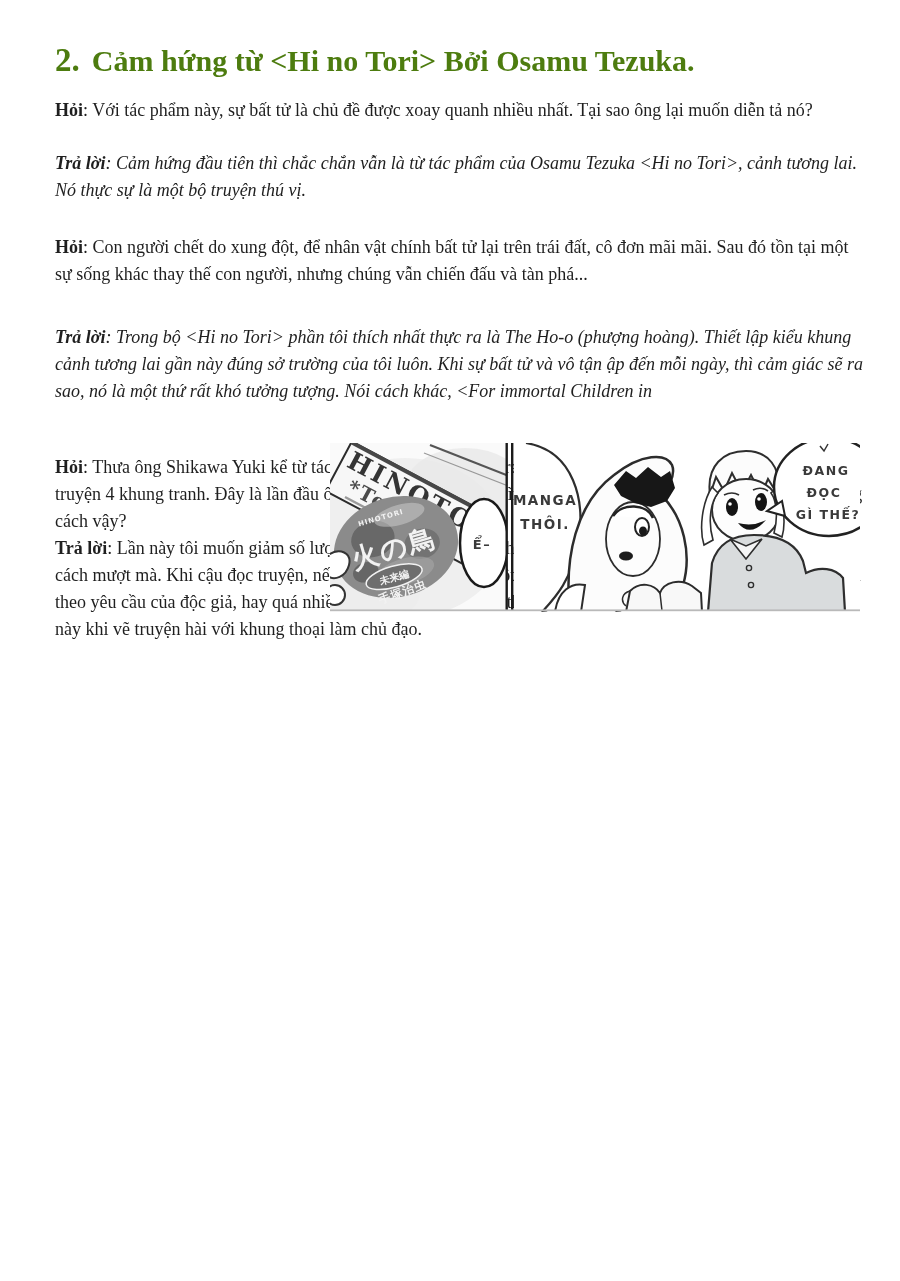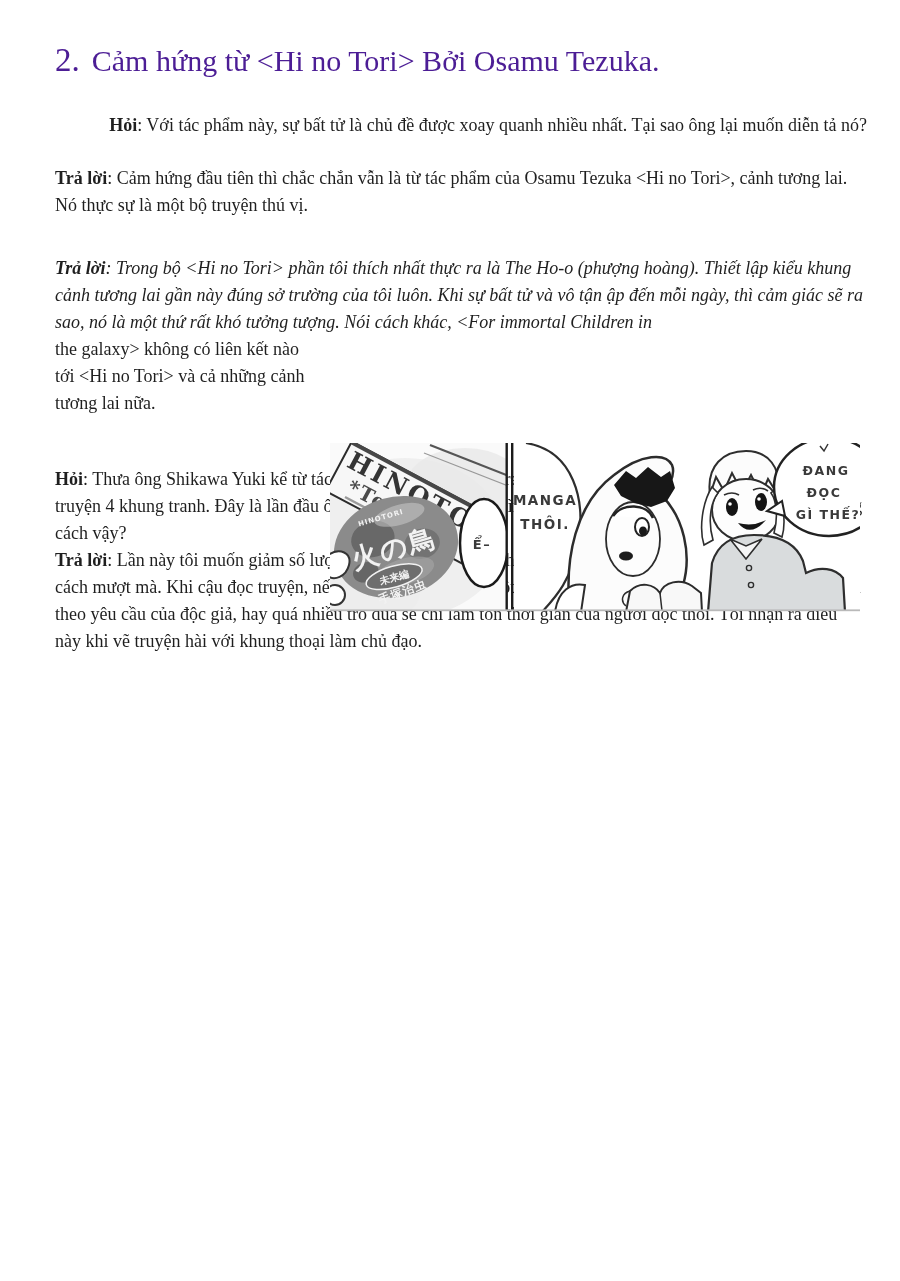--- a/index.html
+++ b/index.html
@@ -2,26 +2,26 @@
 <html><head>
 <meta charset="utf-8">
 <style>
   html,body {margin:0; padding:0; background:#ffffff;}
   .page {
     position:relative; width:900px; height:1281px; background:#fff;
     overflow:hidden; font-family:"Liberation Serif","DejaVu Serif",serif;
     color:#1f1f1f;
   }
   .content {position:absolute; left:55px; top:0; width:812px;}
-  .heading {margin:42px 0 0 0; font-size:30px; font-weight:normal; color:#4c1d95; white-space:nowrap;}
+  .heading {margin:42px 0 0 0; font-size:30px; font-weight:bold; color:#4d7c0f; white-space:nowrap;}
   .h-num {font-size:33px; margin-right:12px; display:inline-block;}
   .para {font-size:18px; line-height:27px; margin:0; text-align:left;}
   .para b {font-weight:bold;}
-  .mt-q1 {margin-top:33px;text-align:right;}
-  .mt-a1 {margin-top:26px;}
+  .mt-q1 {margin-top:18px;}
+  .mt-a1 {margin-top:26px;font-style:italic;}
   .mt-q2 {margin-top:30px;}
   .mt-a2 {margin-top:36px;font-style:italic;}
   .wrap-narrow {width:255px;}
   .mt-q3 {margin-top:49px;}
   .mt-a3 {}
   .mt-p7 {margin-top:31px;}
   .manga {position:absolute; left:330px; top:443px; width:530px; height:169px;}
   .comic-text {font-family:"DejaVu Sans",sans-serif; font-weight:bold; fill:#3a3a3a; letter-spacing:1.5px;}
   .cover-text {font-family:"DejaVu Serif","Liberation Serif",serif; font-weight:bold;}
   .jp-text {font-family:"DejaVu Sans",sans-serif; fill:#f2f2f2; font-weight:bold;}
@@ -31,23 +31,23 @@
 
 <div class="page">
   <div class="content">
 
     <h1 class="heading"><span class="h-num">2.</span><span>Cảm hứng từ &lt;Hi no Tori&gt; Bởi Osamu Tezuka.</span></h1>
 
     <p class="para mt-q1"><b>Hỏi</b><span>: Với tác phẩm này, sự bất tử là chủ đề được xoay quanh nhiều nhất. Tại sao ông lại muốn diễn tả nó?</span></p>
 
     <p class="para mt-a1"><b>Trả lời</b><span>: Cảm hứng đầu tiên thì chắc chắn vẫn là từ tác phẩm của Osamu Tezuka &lt;Hi no Tori&gt;, cảnh tương lai. Nó thực sự là một bộ truyện thú vị.</span></p>
 
+    <p class="para mt-q2"><b>Hỏi</b><span>: Con người chết do xung đột, để nhân vật chính bất tử lại trên trái đất, cô đơn mãi mãi. Sau đó tồn tại một sự sống khác thay thế con người, nhưng chúng vẫn chiến đấu và tàn phá...</span></p>
 
     <p class="para mt-a2"><b>Trả lời</b><span>: Trong bộ &lt;Hi no Tori&gt; phần tôi thích nhất thực ra là The Ho-o (phượng hoàng). Thiết lập kiểu khung cảnh tương lai gần này đúng sở trường của tôi luôn. Khi sự bất tử và vô tận ập đến mỗi ngày, thì cảm giác sẽ ra sao, nó là một thứ rất khó tưởng tượng. Nói cách khác, &lt;For immortal Children in</span></p>
-    <p class="para wrap-narrow"><span>the galaxy&gt; không có liên kết nào tới &lt;Hi no Tori&gt; và cả những cảnh tương lai nữa.</span></p>
 
     <p class="para mt-q3"><b>Hỏi</b><span>: Thưa ông Shikawa Yuki kể từ tác phẩm đầu tiên, &lt;Ganbare Sumeshi Gigoku!!&gt; năm 1999, ông luôn vẽ truyện 4 khung tranh. Đây là lần đầu ông vẽ theo phong cách bình thường. vậy tại sao bây giờ ông lại đổi phong cách vậy?</span></p>
 
     <p class="para mt-a3"><b>Trả lời</b><span>: Lần này tôi muốn giảm số lượng khung thoại xuống, thử thách bản thân để tạo ra trải nghiệm đọc một cách mượt mà. Khi cậu đọc truyện, nếu cậu cứ dán mắt vào một trang quá lâu, thì sự mượt mà sẽ biến mất. Làm theo yêu cầu của độc giả, hay quá nhiều trò đùa sẽ chỉ làm tốn thời gian của người đọc thôi. Tôi nhận ra điều này khi vẽ truyện hài với khung thoại làm chủ đạo.</span></p>
 
 
   </div>
 
   <svg class="manga" viewBox="0 0 530 169">
     <defs>

